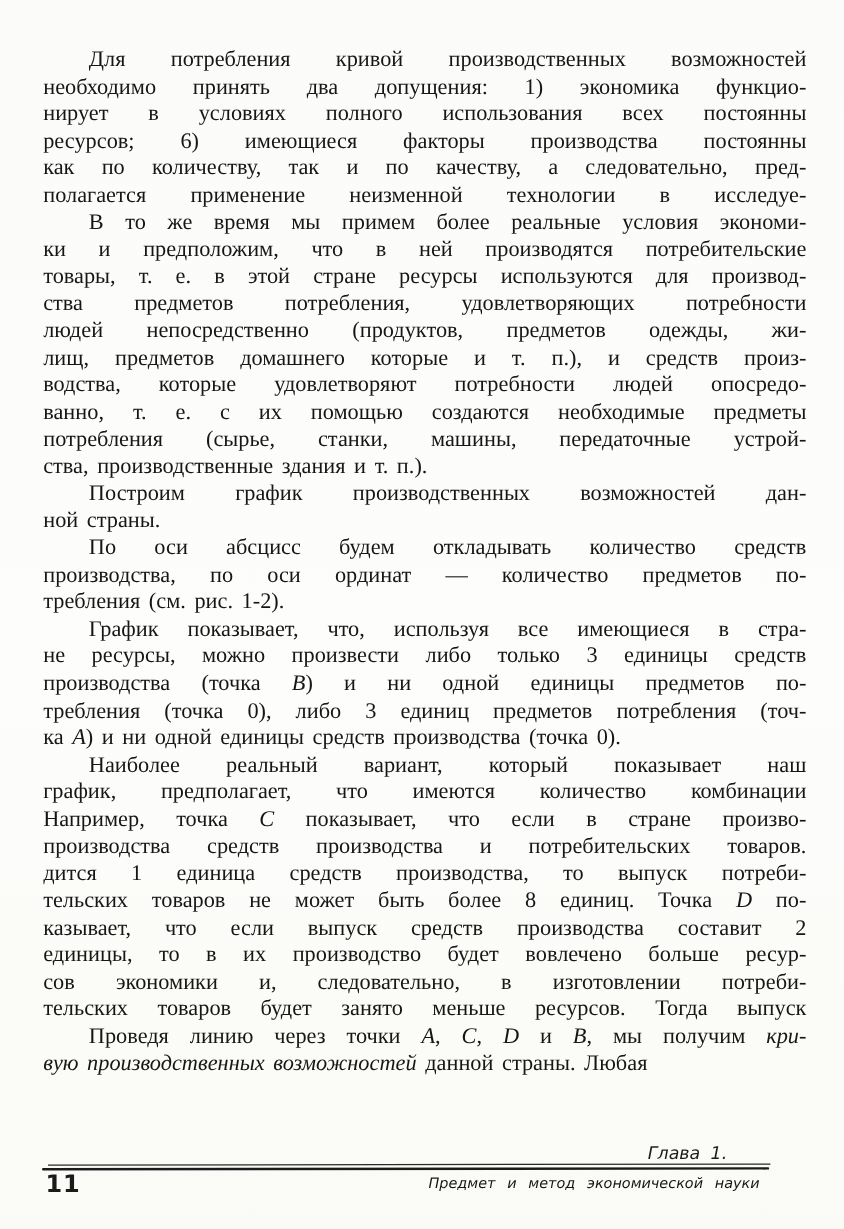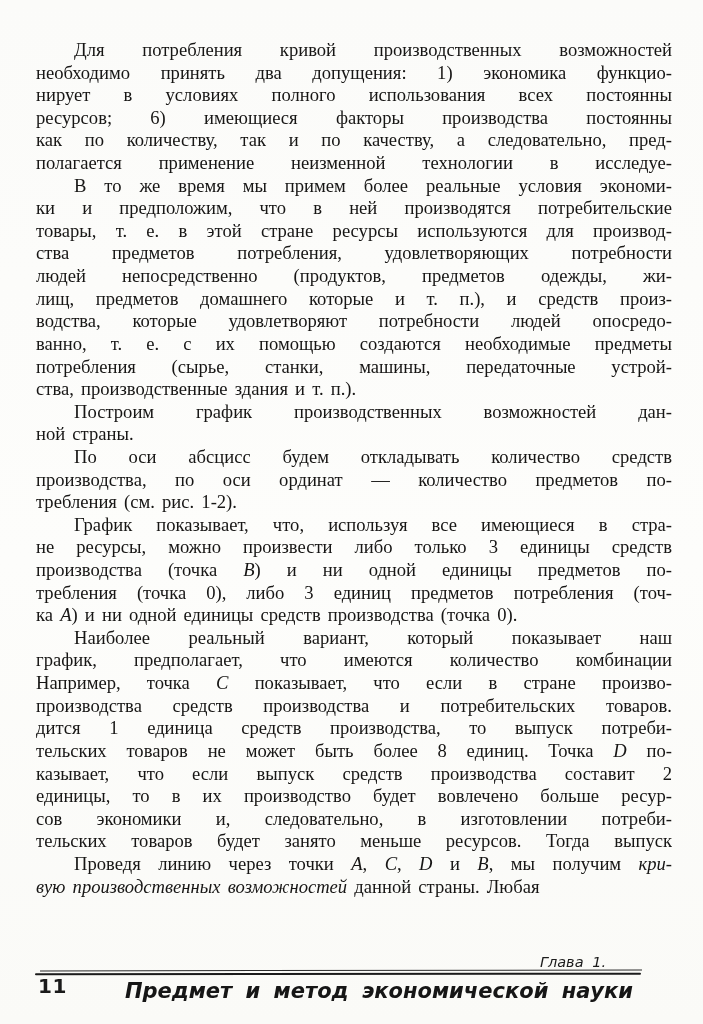--- a/index.html
+++ b/index.html
@@ -64,23 +64,23 @@
     font-family: "DejaVu Sans", sans-serif;
     font-weight: 700;
     font-size: 20px;
     color: #1a1a1a;
     letter-spacing: 0.5px;
   }
   .running-title {
     position: absolute;
     top: 979px; right: 70px;
     font-family: "DejaVu Sans", sans-serif;
-    font-weight: 700;
+    font-weight: 400;
     font-style: italic;
-    font-size: 21px;
+    font-size: 12px;
     color: #161616;
     word-spacing: 6px;
   }
 </style>
 </head>
 <body>
 
 <div class="page">
 
   <div class="text-block">

